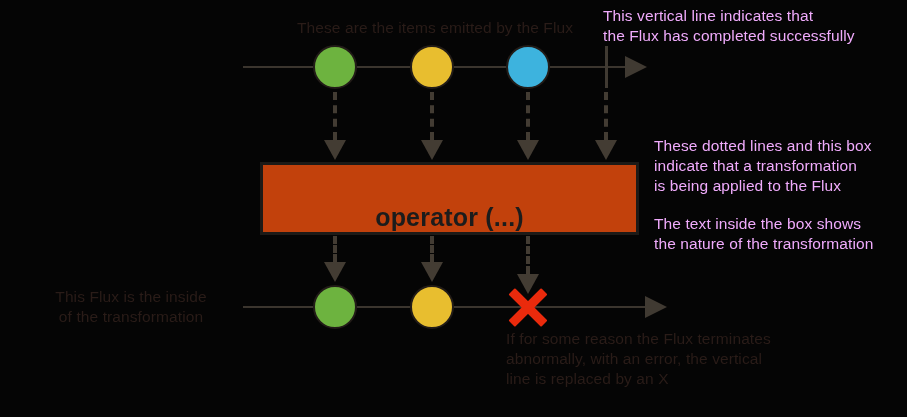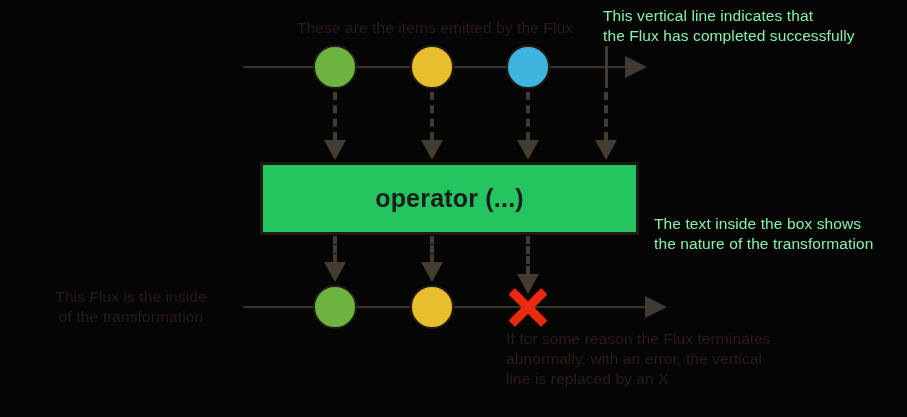--- a/index.html
+++ b/index.html
@@ -19,21 +19,21 @@
 
   
   .annot {
     position: absolute;
     color: #2a1c18;
     font-size: 15.5px;
     line-height: 20px;
     white-space: pre;
     letter-spacing: 0.1px;
   }
-  .annot.bright { color: #86efac; }
+  .annot.bright { color: #f0abfc; }
   .annot.center { text-align: center; }
 
   
   .tl-line {
     position: absolute;
     height: 2px;
     background: #3b352e;
   }
   .tl-arrow {
     position: absolute;
@@ -70,25 +70,25 @@
     position: absolute;
     width: 0; height: 0;
     border-left: 11px solid transparent;
     border-right: 11px solid transparent;
     border-top: 20px solid #433c33;
   }
 
   
   .op-box {
     position: absolute;
-    background: #22c55e;
+    background: #c2410c;
     border: 3px solid #1d1a17;
     box-sizing: border-box;
     display: flex;
-    align-items: center;
+    align-items: flex-end;
     justify-content: center;
   }
   .op-label {
     color: #1c1c1c;
     font-size: 25px;
     font-weight: bold;
     letter-spacing: 0.2px;
   }
 
   
@@ -139,20 +139,23 @@
   <div class="dash-line" style="left:526px; top:92px; height:48px;"></div>
   <div class="dash-head" style="left:517px; top:140px;"></div>
 
   <div class="dash-line" style="left:604px; top:92px; height:48px;"></div>
   <div class="dash-head" style="left:595px; top:140px;"></div>
 
   <div class="op-box" style="left:260px; top:162px; width:379px; height:73px;">
     <span class="op-label">operator (...)</span>
   </div>
 
+  <div class="annot bright" style="left:654px; top:136px; width:250px;">These dotted lines and this box
+indicate that a transformation
+is being applied to the Flux</div>
 
   <div class="annot bright" style="left:654px; top:214px; width:255px;">The text inside the box shows
 the nature of the transformation</div>
 
   <div class="dash-line" style="left:333px; top:236px; height:26px;"></div>
   <div class="dash-head" style="left:324px; top:262px;"></div>
 
   <div class="dash-line" style="left:430px; top:236px; height:26px;"></div>
   <div class="dash-head" style="left:421px; top:262px;"></div>
 

